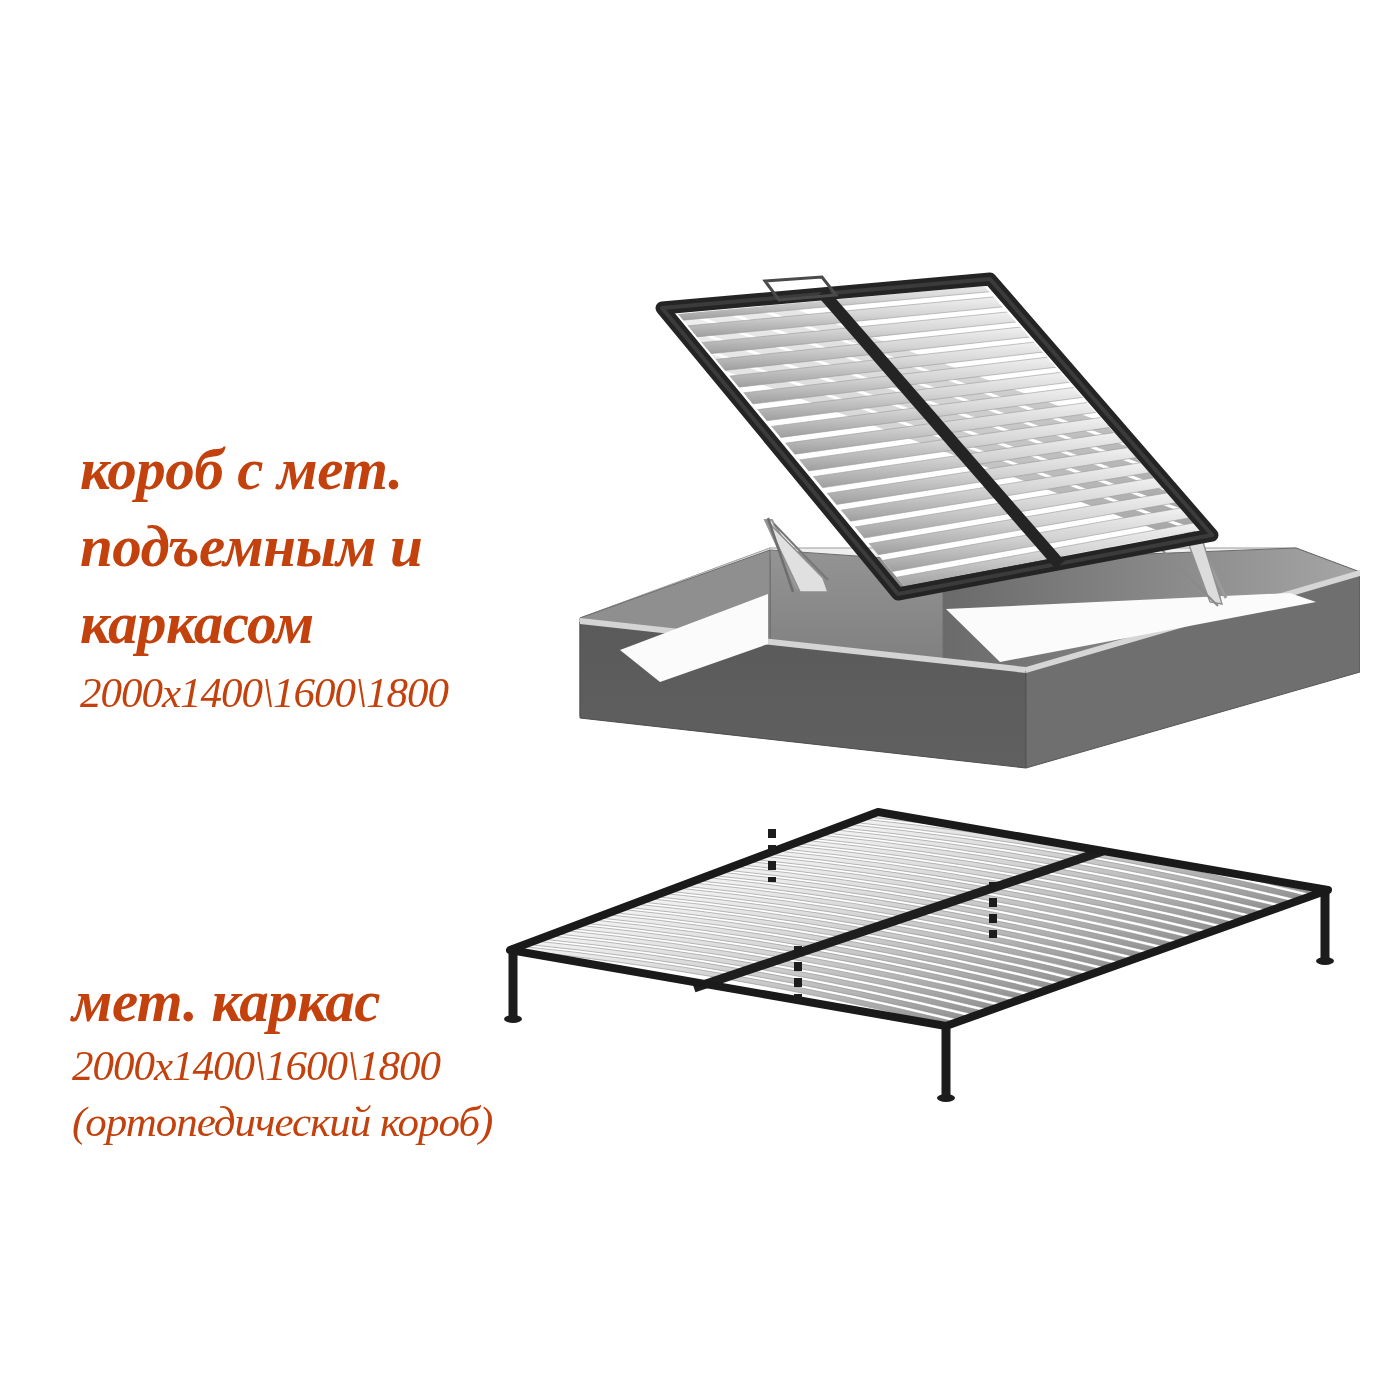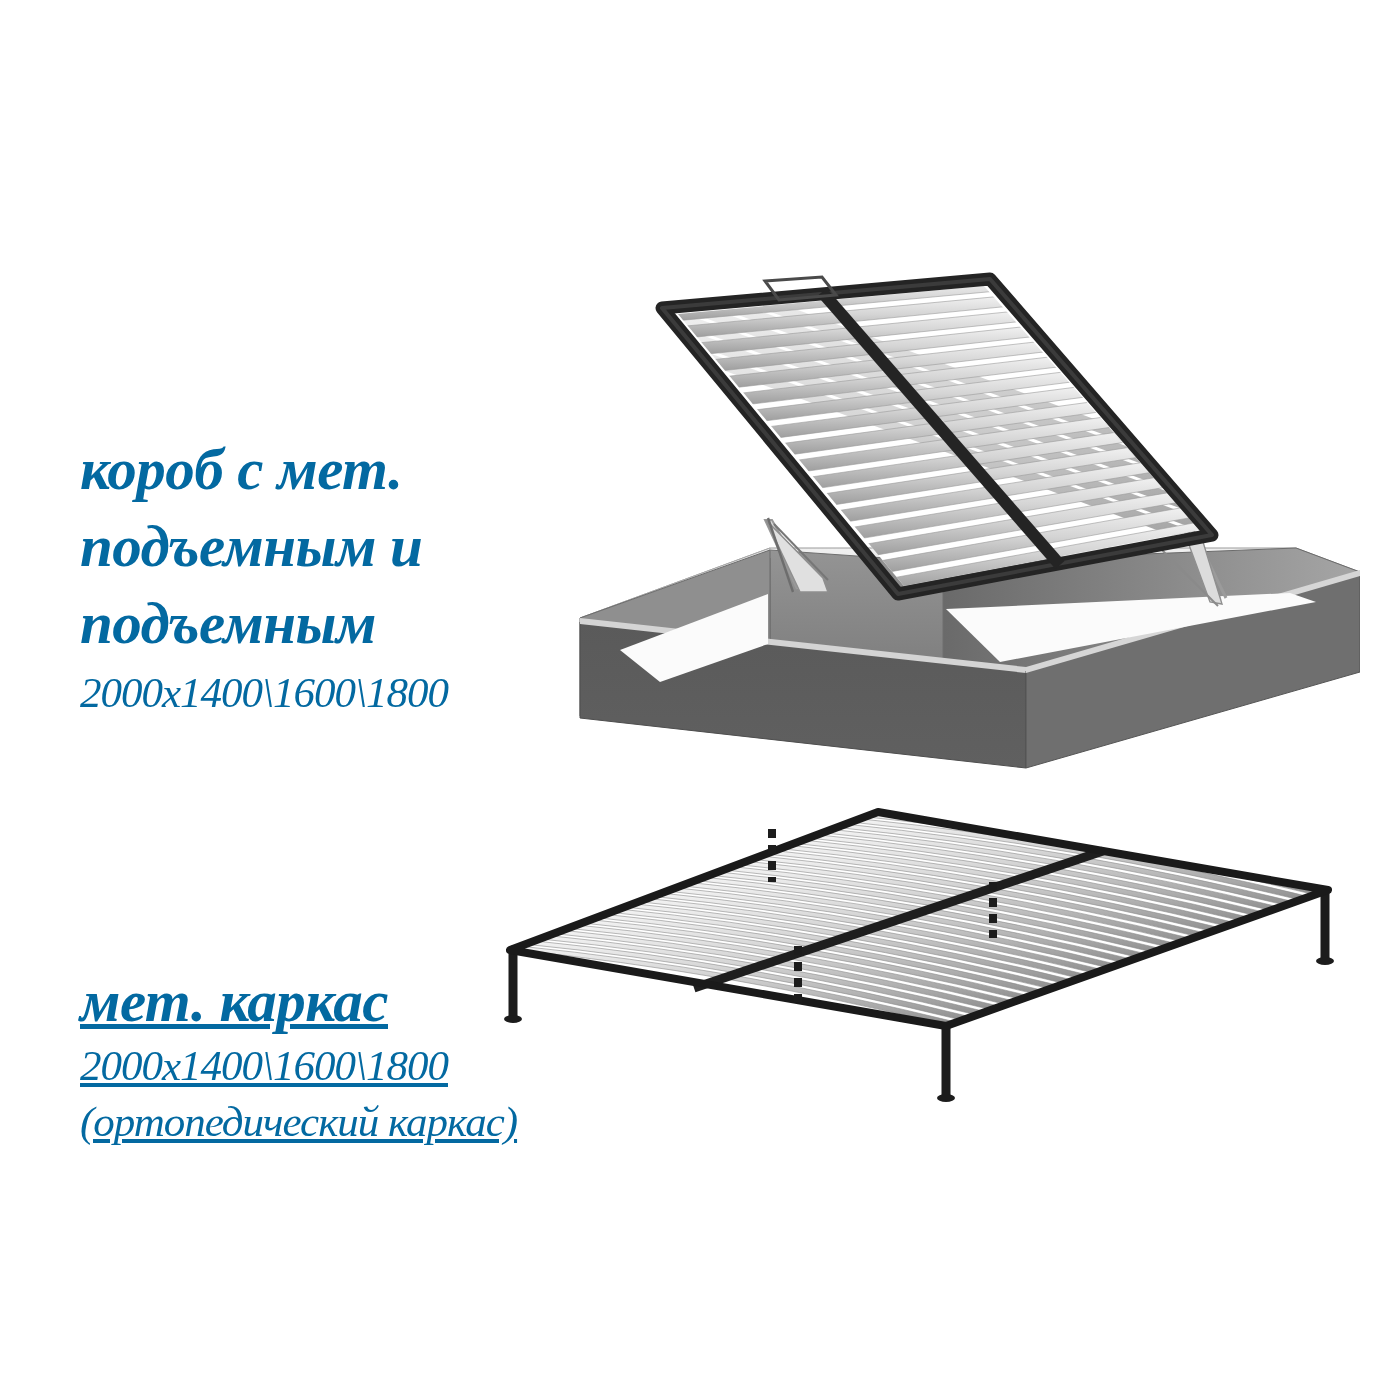--- a/index.html
+++ b/index.html
@@ -12,21 +12,21 @@
     width: 1400px;
     height: 1400px;
     background: #ffffff;
     overflow: hidden;
     font-family: "Liberation Serif", "DejaVu Serif", serif;
   }
 
   
   .caption {
     position: absolute;
-    color: #0369a1;
+    color: #c2410c;
     font-style: italic;
     white-space: nowrap;
     line-height: 1.0;
   }
   .caption .line {
     display: block;
     white-space: nowrap;
   }
   .cap-word {
     font-weight: bold;
@@ -39,47 +39,46 @@
     letter-spacing: -1px;
   }
 
   #caption-box {
     left: 80px;
     top: 440px;
   }
   #caption-box .line { margin-bottom: 18px; }
 
   #caption-frame {
-    left: 80px;
+    left: 72px;
     top: 972px;
-    text-decoration: underline;
   }
   #caption-frame .line { margin-bottom: 13px; }
 
   
   .illus { position: absolute; }
   #illus-storage-bed { left: 560px; top: 262px; }
   #illus-metal-frame { left: 480px; top: 790px; }
 </style>
 </head>
 <body>
 
 <div id="page">
 
   <div class="caption" id="caption-box">
     <span class="line cap-word">короб с мет.</span>
     <span class="line cap-word">подъемным и</span>
-    <span class="line cap-word">подъемным</span>
+    <span class="line cap-word">каркасом</span>
     <span class="line cap-dim">2000х1400\1600\1800</span>
   </div>
 
   <div class="caption" id="caption-frame">
     <span class="line cap-word">мет. каркас</span>
     <span class="line cap-dim">2000х1400\1600\1800</span>
-    <span class="line cap-dim">(ортопедический каркас)</span>
+    <span class="line cap-dim">(ортопедический короб)</span>
   </div>
 
   <div class="illus" id="illus-storage-bed">
     <svg width="800" height="540" viewBox="0 0 800 540" xmlns="http://www.w3.org/2000/svg">
       <defs>
         <linearGradient id="gFront" x1="0" y1="0" x2="0" y2="1">
           <stop offset="0" stop-color="#5a5a5a"></stop>
           <stop offset="1" stop-color="#606060"></stop>
         </linearGradient>
         <linearGradient id="gSide" x1="0" y1="0" x2="1" y2="0">

